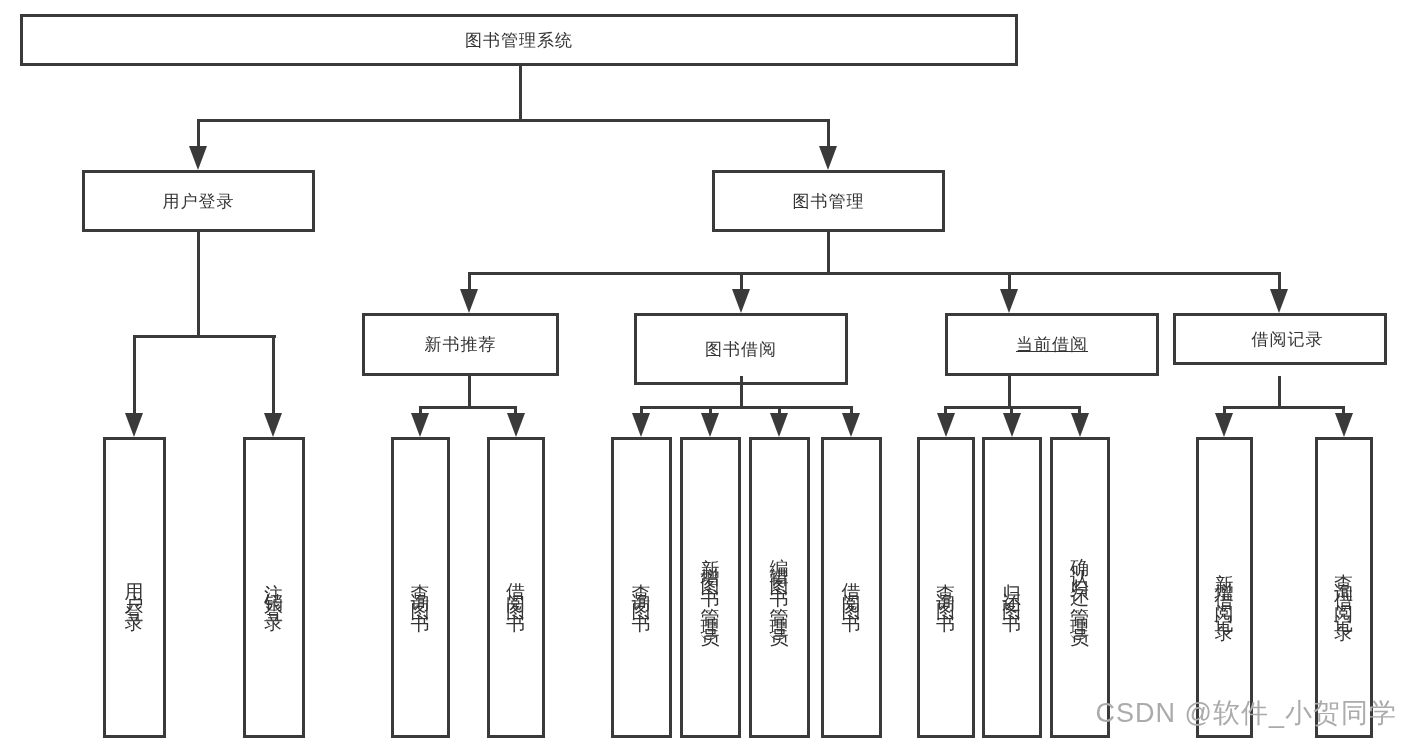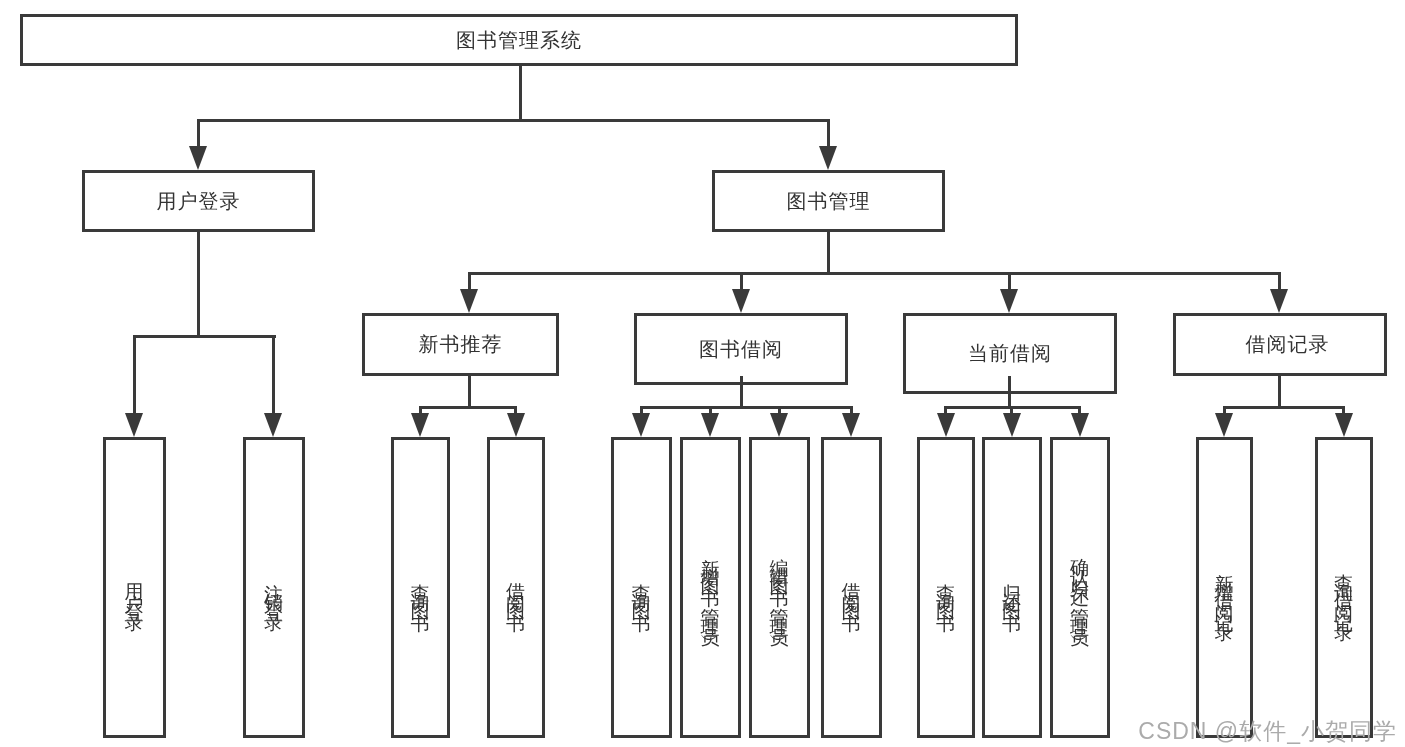--- a/index.html
+++ b/index.html
@@ -19,21 +19,21 @@
     overflow: hidden;
   }
   .node {
     position: absolute;
     border: 3px solid var(--line);
     background: var(--bg);
     display: flex;
     align-items: center;
     justify-content: center;
     color: var(--text);
-    font-size: 20px;
+    font-size: 17px;
     letter-spacing: 1px;
   }
   .leaf {
     position: absolute;
     top: 437px;
     height: 301px;
     border: 3px solid var(--line);
     background: var(--bg);
     display: flex;
     align-items: center;
@@ -52,41 +52,41 @@
   .arw {
     position: absolute;
     width: 0; height: 0;
     border-left: 9px solid transparent;
     border-right: 9px solid transparent;
     border-top: 24px solid var(--line);
   }
   .watermark {
     position: absolute;
     right: 8px;
-    bottom: 0;
-    font-size: 23px;
+    bottom: 16px;
+    font-size: 27px;
     color: var(--wm);
     letter-spacing: 1px;
     white-space: nowrap;
   }
 </style>
 </head>
 <body>
 
 <div class="canvas">
 
   <div class="node" style="left:20px;top:14px;width:998px;height:52px;">图书管理系统</div>
 
   <div class="node" style="left:82px;top:170px;width:233px;height:62px;">用户登录</div>
   <div class="node" style="left:712px;top:170px;width:233px;height:62px;font-family:Liberation Mono, monospace;">图书管理</div>
 
   <div class="node" style="left:362px;top:313px;width:197px;height:63px;">新书推荐</div>
   <div class="node" style="left:634px;top:313px;width:214px;height:72px;">图书借阅</div>
-  <div class="node" style="left:903px;top:313px;width:214px;height:81px;">当前借阅</div>
-  <div class="node" style="left:1173px;top:313px;width:214px;height:63px;padding-left:15px;">借阅记录</div>
+  <div class="node" style="left:945px;top:313px;width:214px;height:63px;text-decoration:underline;">当前借阅</div>
+  <div class="node" style="left:1173px;top:313px;width:214px;height:52px;padding-left:15px;">借阅记录</div>
 
   <div class="leaf" style="left:103px;width:63px;">
     <span>用户登录</span>
   </div>
   <div class="leaf" style="left:243px;width:62px;">
     <span>注销登录</span>
   </div>
 
   <div class="leaf" style="left:391px;width:59px;">
     <span>查询图书</span>

